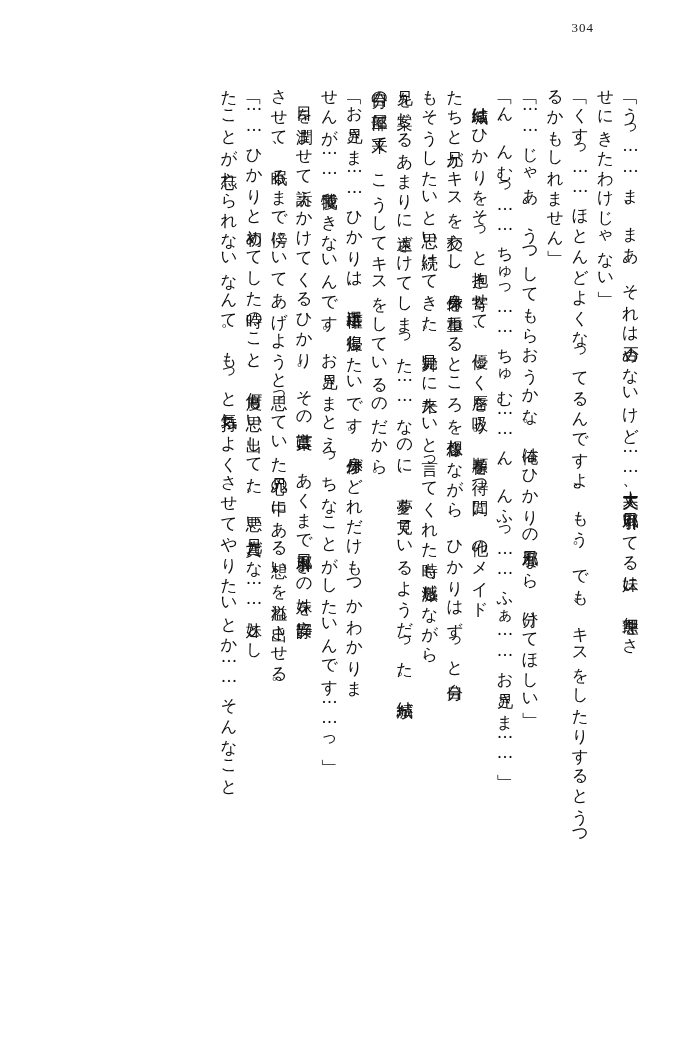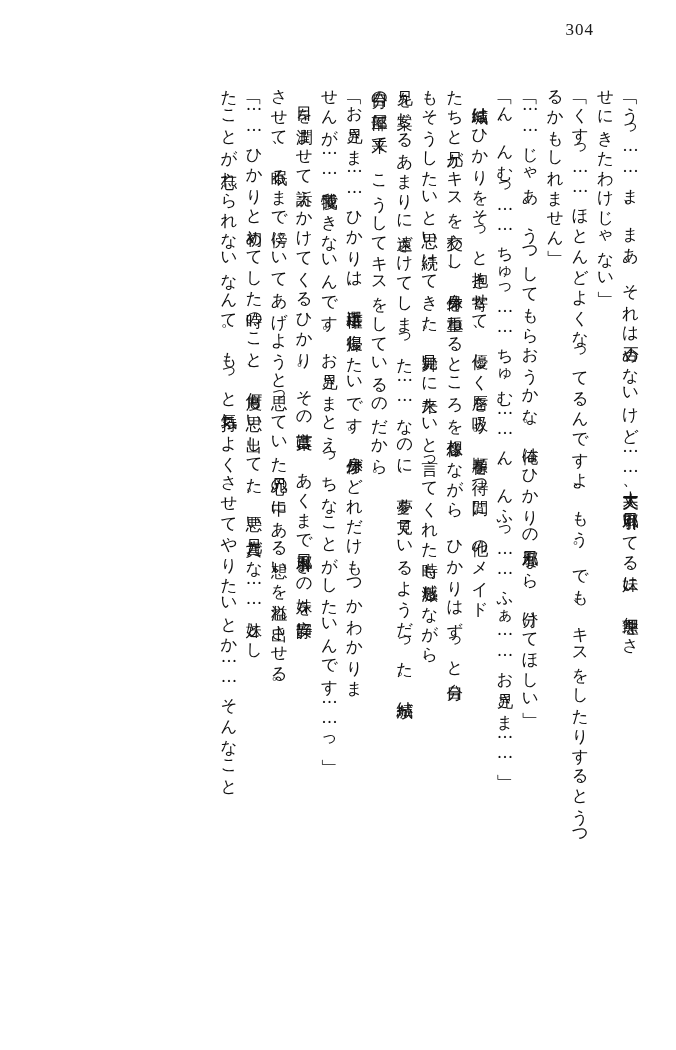--- a/index.html
+++ b/index.html
@@ -13,21 +13,21 @@
     height: 1050px;
     background: #ffffff;
     overflow: hidden;
     font-family: "DejaVu Serif", "Liberation Serif", serif;
     color: #1a1a1a;
   }
   .page-number {
     position: absolute;
     top: 20px;
     right: 82px;
-    font-size: 17px;
+    font-size: 13px;
     letter-spacing: 1px;
     color: #1a1a1a;
     font-family: "Liberation Serif", serif;
     margin-left: 17px;
   }
   .text-body {
     position: absolute;
     top: 78px;
     left: 40px;
     right: 38px;

